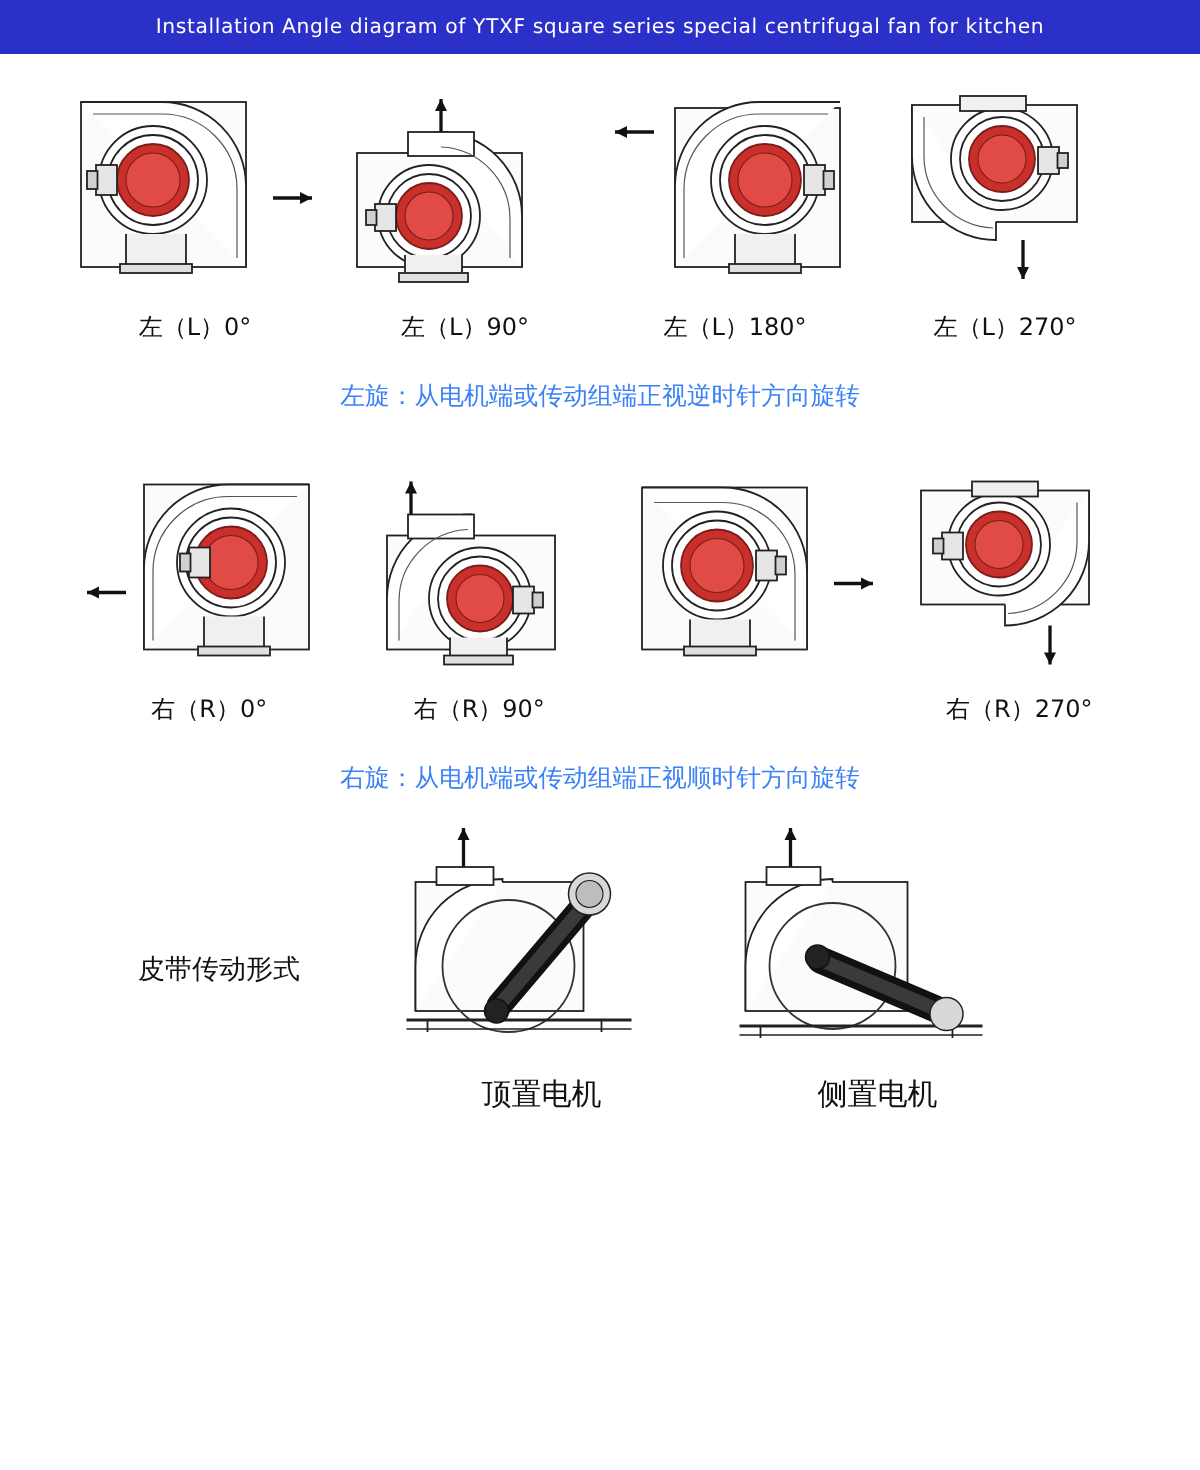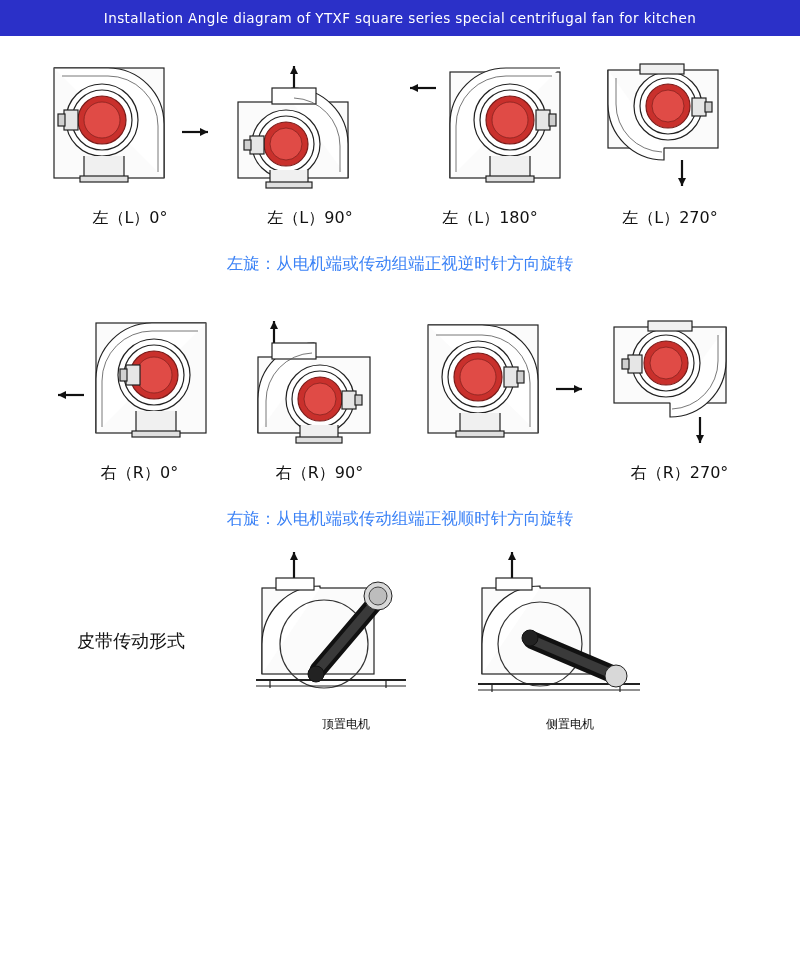--- a/index.html
+++ b/index.html
@@ -78,21 +78,21 @@
     color: #3b82f6;
     margin-top: 24px;
     white-space: nowrap;
   }
 
   
   .belt-section {
     display: flex;
     align-items: center;
     margin-top: 18px;
-    padding-left: 16px;
+    padding-left: 31px;
   }
   .belt-label {
     font-family: "DejaVu Sans", sans-serif;
     font-size: 18px;
     color: #111;
     width: 230px;
     text-align: center;
   }
   .belt-figs {
     display: flex;
@@ -101,21 +101,21 @@
   .belt-cell {
     width: 200px;
   }
   .belt-fig {
     height: 160px;
     position: relative;
   }
   .belt-cap {
     text-align: center;
     font-family: "DejaVu Sans", sans-serif;
-    font-size: 12px;
+    font-size: 20px;
     color: #111;
     margin-top: 8px;
   }
   svg { display: block; }
 </style>
 </head>
 <body>
 
 <div class="header-band">
   <div class="title-en">Installation Angle diagram of YTXF square series special centrifugal fan for kitchen</div>

